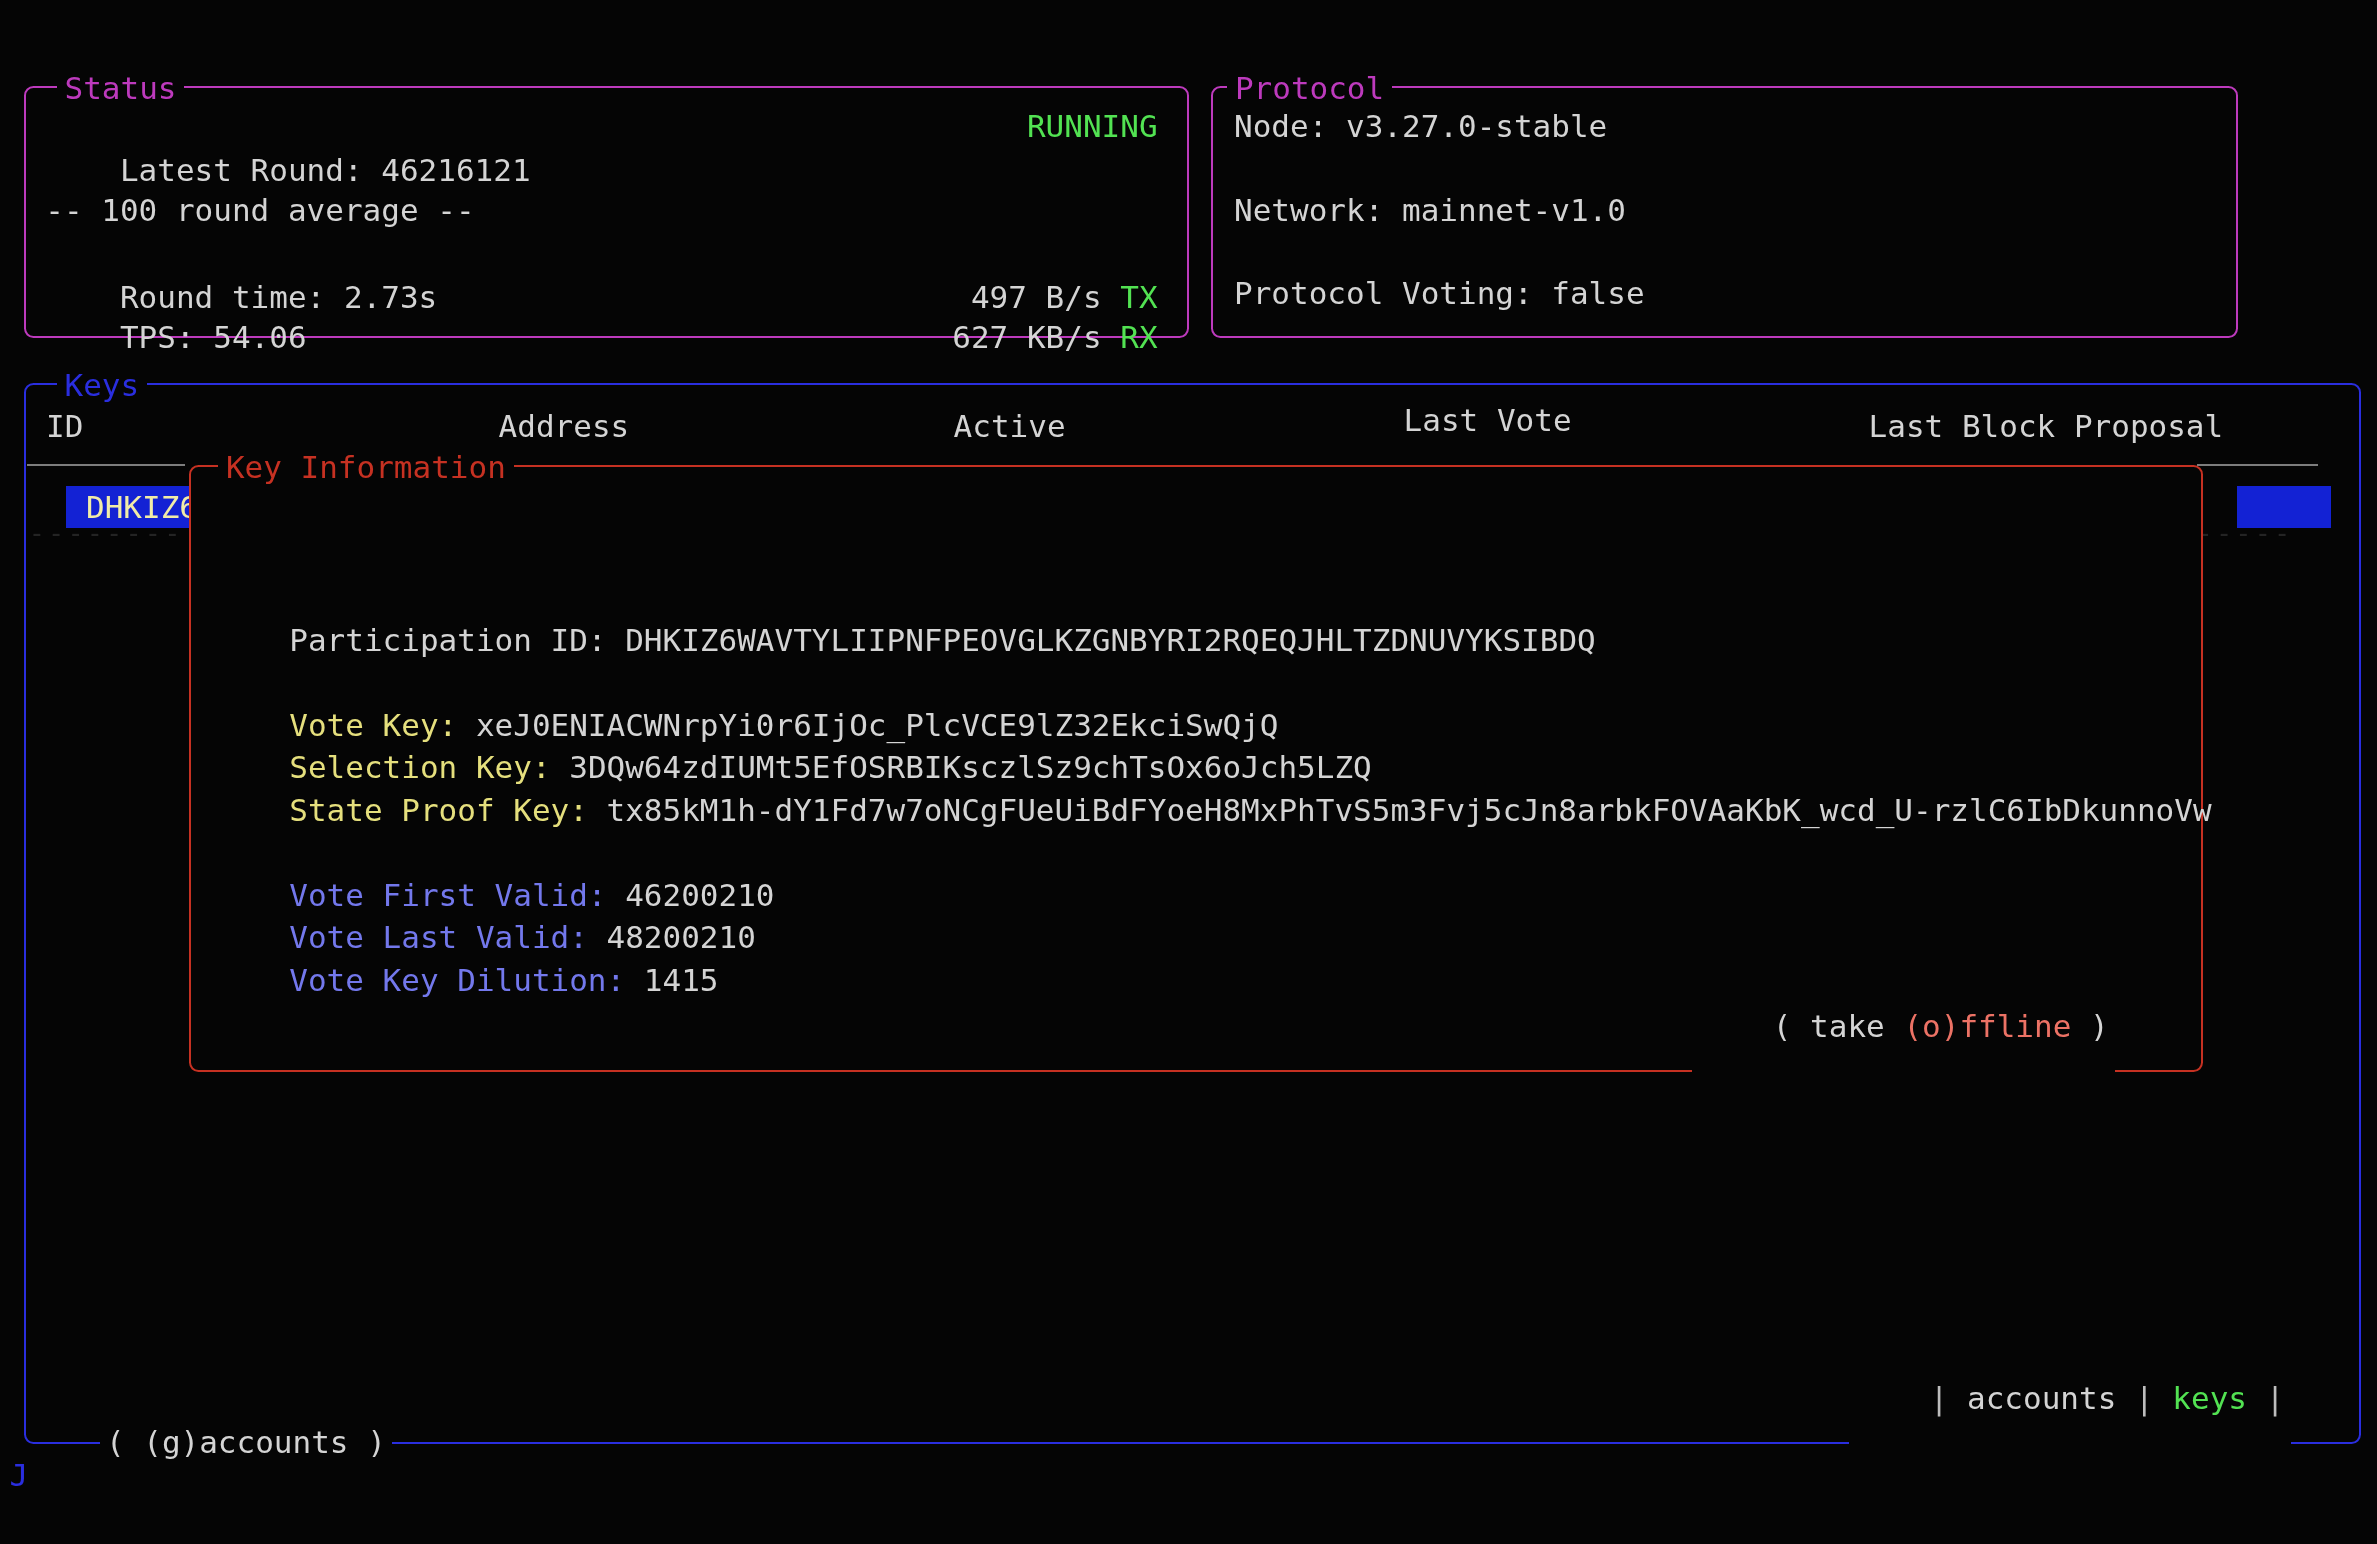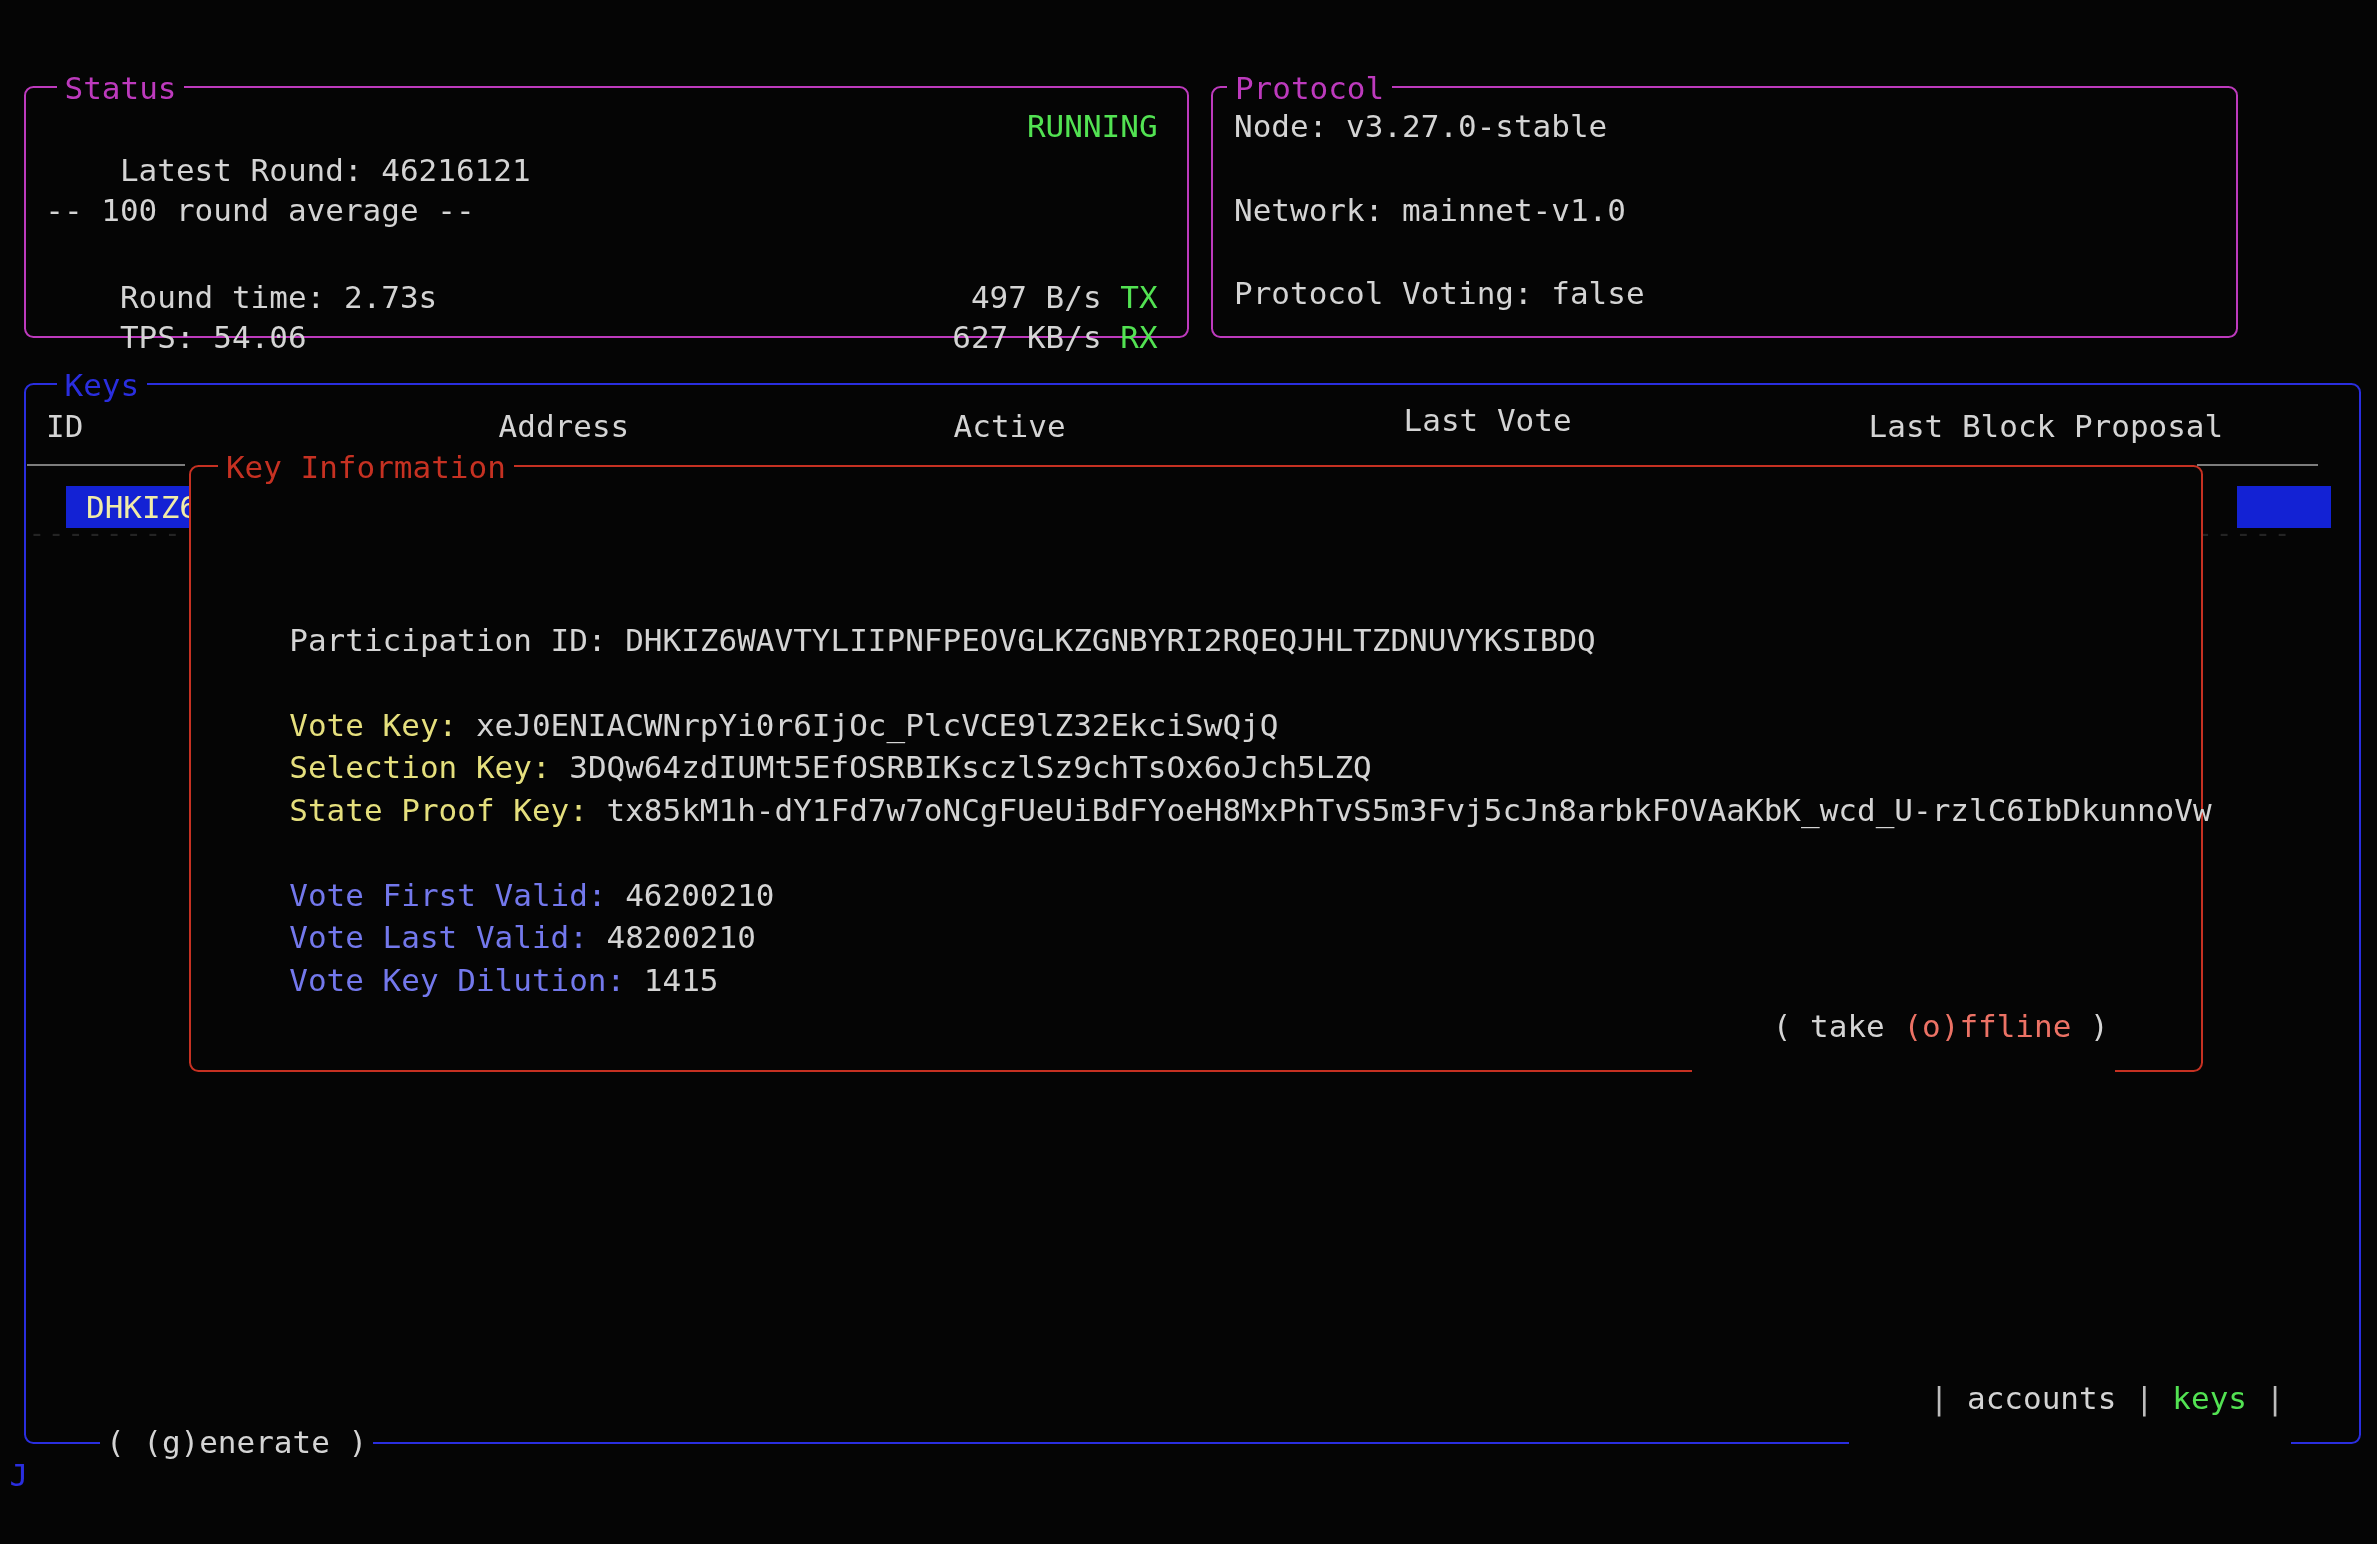--- a/index.html
+++ b/index.html
@@ -138,21 +138,21 @@
   <div class="line" style="left:1843px; top:19px">Last Block Proposal</div>
 
   <div class="col-sep" style="left:1.6px;    top:79px; width:158px"></div>
   <div class="col-sep" style="left:2171px; top:79px; width:121px"></div>
 
   <div class="sel-block" style="left:0; width:153px; padding-left:20.4px">DHKIZ6W</div>
   <div class="sel-block" style="left:2171px; width:94px"></div>
   <div class="dim-row" style="left:3.1px; width:154px">-------------</div>
   <div class="dim-row" style="left:2171px; width:94px">--------</div>
 
-  <div class="border-btn" style="left:74px">( (g)enerate )</div>
+  <div class="border-btn" style="left:74px">( (g)accounts )</div>
 
   <div class="border-btn" style="right:68px">
     <span class="graytx">| </span><span>accounts</span><span class="graytx"> | </span><span class="green">keys</span><span class="graytx"> |</span>
   </div>
 </div>
 
 <div class="box" id="keyinfo-box">
   <span class="box-title" style="left:27px">Key Information</span>
 
   <div class="line" style="left:23.6px; top:107px">

